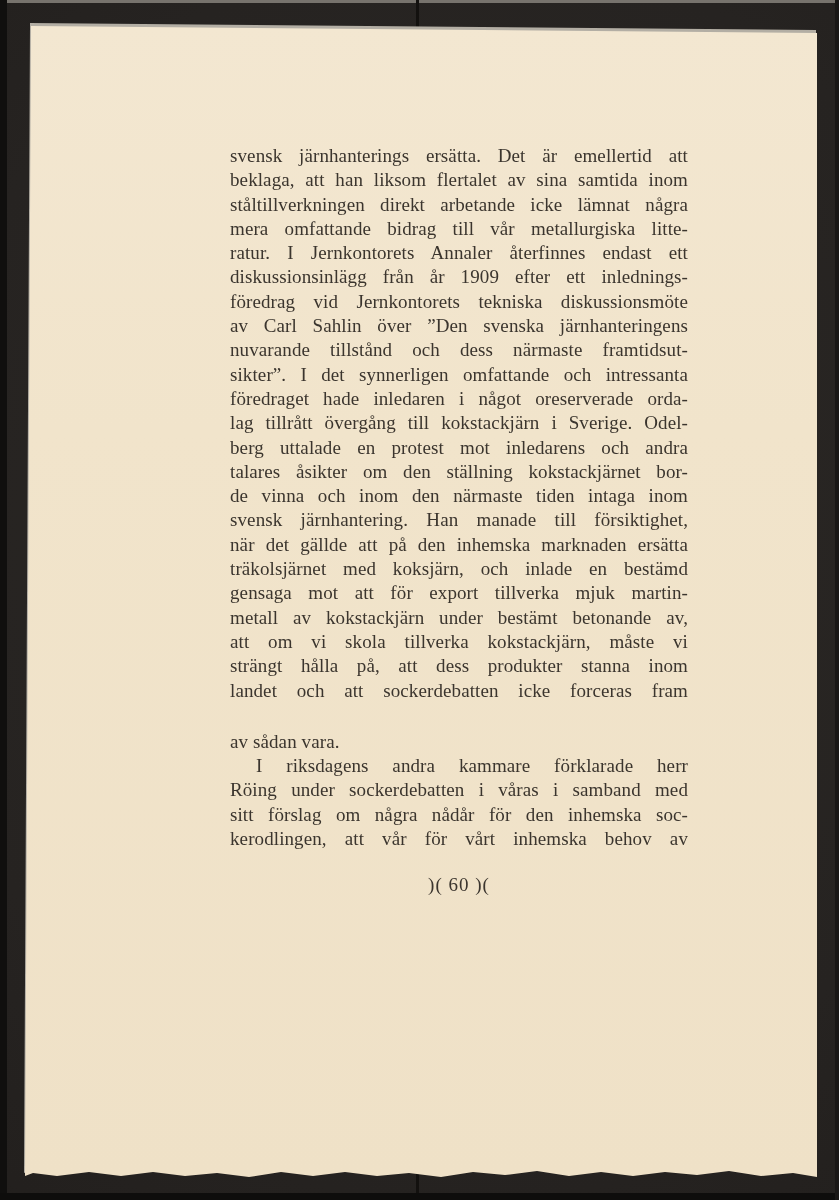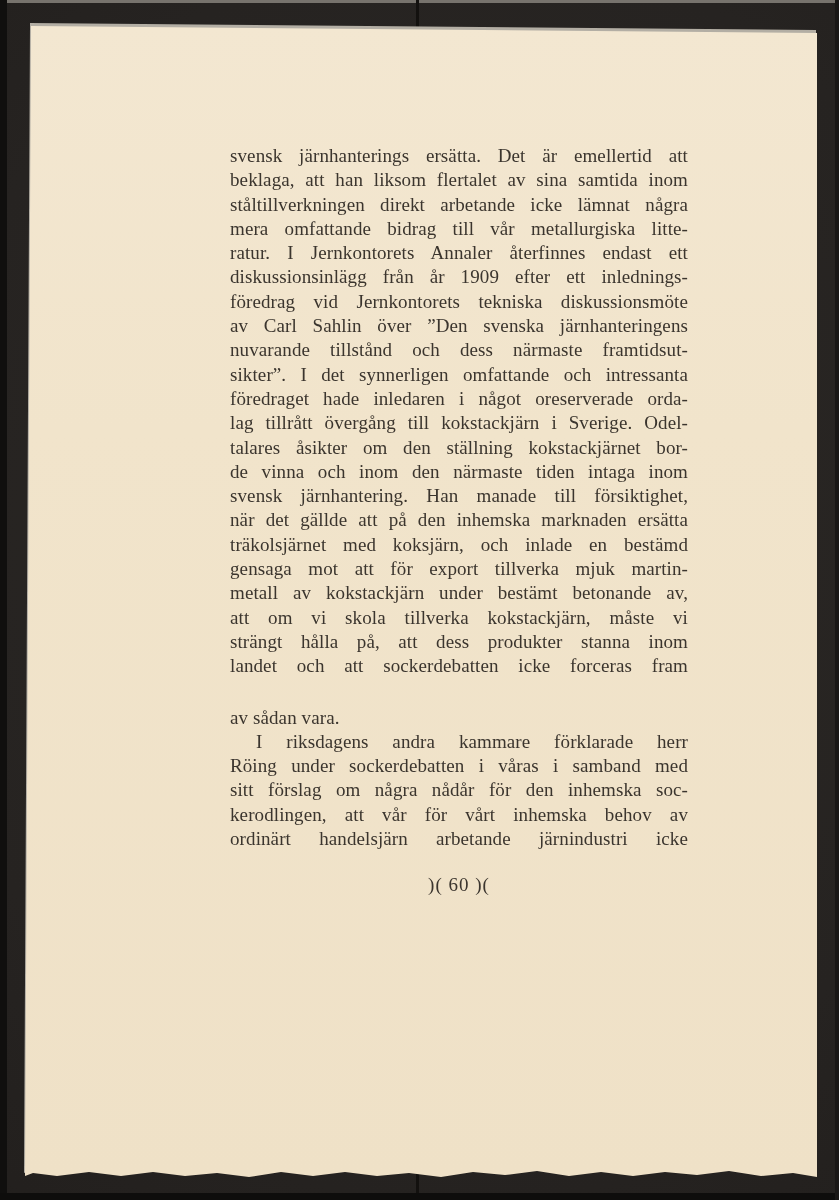--- a/index.html
+++ b/index.html
@@ -82,31 +82,31 @@
     <div class="line">ståltillverkningen direkt arbetande icke lämnat några</div>
     <div class="line">mera omfattande bidrag till vår metallurgiska litte-</div>
     <div class="line">ratur. I Jernkontorets Annaler återfinnes endast ett</div>
     <div class="line">diskussionsinlägg från år 1909 efter ett inlednings-</div>
     <div class="line">föredrag vid Jernkontorets tekniska diskussionsmöte</div>
     <div class="line">av Carl Sahlin över ”Den svenska järnhanteringens</div>
     <div class="line">nuvarande tillstånd och dess närmaste framtidsut-</div>
     <div class="line">sikter”. I det synnerligen omfattande och intressanta</div>
     <div class="line">föredraget hade inledaren i något oreserverade orda-</div>
     <div class="line">lag tillrått övergång till kokstackjärn i Sverige. Odel-</div>
+    <div class="line">berg uttalade en protest mot inledarens och andra</div>
     <div class="line">talares åsikter om den ställning kokstackjärnet bor-</div>
     <div class="line">de vinna och inom den närmaste tiden intaga inom</div>
     <div class="line">svensk järnhantering. Han manade till försiktighet,</div>
     <div class="line">när det gällde att på den inhemska marknaden ersätta</div>
     <div class="line">träkolsjärnet med koksjärn, och inlade en bestämd</div>
     <div class="line">gensaga mot att för export tillverka mjuk martin-</div>
     <div class="line">metall av kokstackjärn under bestämt betonande av,</div>
     <div class="line">att om vi skola tillverka kokstackjärn, måste vi</div>
     <div class="line">strängt hålla på, att dess produkter stanna inom</div>
     <div class="line">landet och att sockerdebatten icke forceras fram</div>
     <div class="line end">av sådan vara.</div>
     <div class="line indent">I riksdagens andra kammare förklarade herr</div>
     <div class="line">Röing under sockerdebatten i våras i samband med</div>
     <div class="line">sitt förslag om några nådår för den inhemska soc-</div>
     <div class="line">kerodlingen, att vår för vårt inhemska behov av</div>
-    <div class="line">ordinärt handelsjärn arbetande järnindustri icke</div>
   </div>
 
 <div class="folio">)( 60 )(</div>
 
 </body></html>

